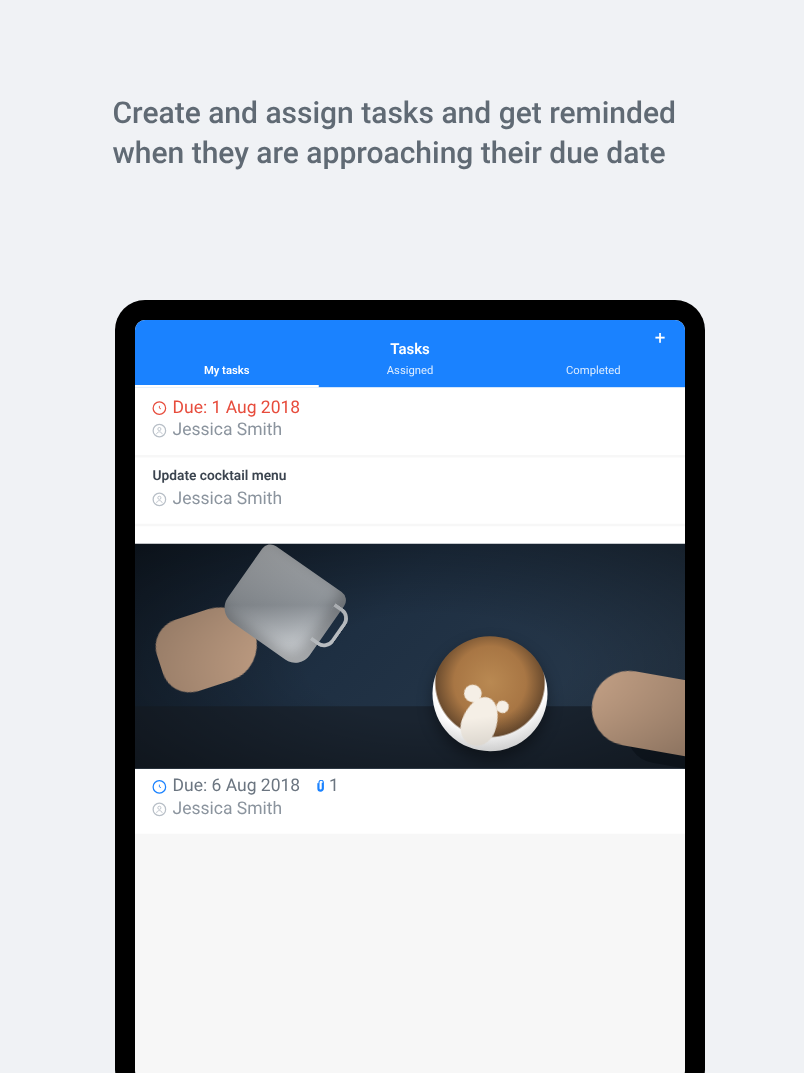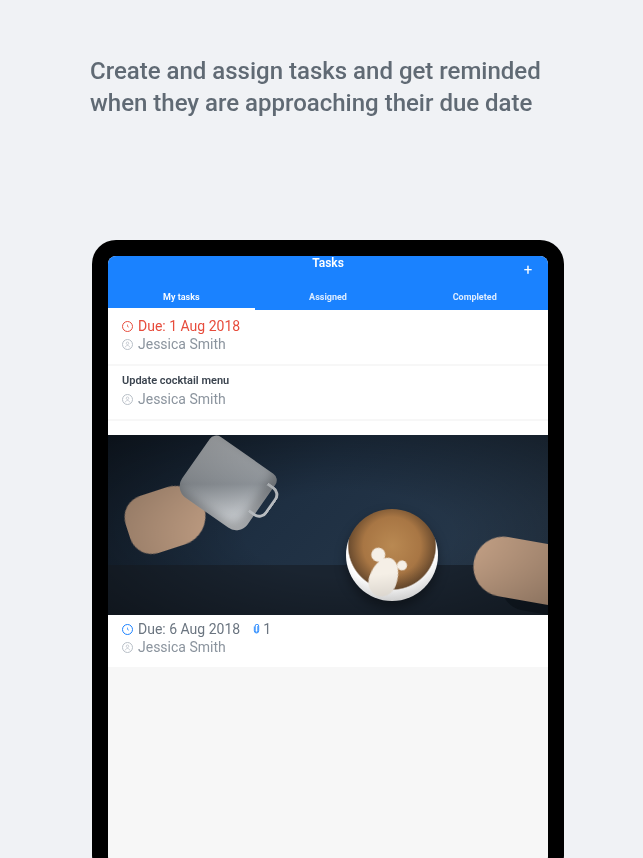--- a/index.html
+++ b/index.html
@@ -3,21 +3,21 @@
   <meta charset="utf-8">
   <style>
     * { margin:0; padding:0; box-sizing:border-box; }
     body {
       width:643px; height:858px;
       background:#f0f2f5;
       font-family:-apple-system,BlinkMacSystemFont,"Segoe UI",Roboto,Helvetica,Arial,sans-serif;
       overflow:hidden;
     }
     .marketing-text {
-      padding:55px 60px 0 90px;
+      padding:74px 60px 0 90px;
       font-size:24px;
       line-height:1.35;
       color:#606a74;
       font-weight:500;
     }
     
     .tablet-frame {
       position:absolute;
       left:92px; top:240px;
       width:472px; height:640px;
@@ -33,41 +33,41 @@
       display:flex; flex-direction:column;
     }
     
     .app-header {
       background:#1a82ff;
       color:#fff;
     }
     .header-bar {
       position:relative;
       height:30px;
-      display:flex; align-items:flex-start; justify-content:center;
+      display:flex; align-items:flex-end; justify-content:center;
     }
     .header-title {
       font-size:12px; font-weight:600;
     }
     .add-btn {
       position:absolute;
       right:12px; top:6px;
       width:16px; height:16px;
       display:flex; align-items:center; justify-content:center;
       cursor:pointer;
       font-size:15px;
       color:#fff;
     }
     .tabs {
       display:flex; height:24px;justify-content:center;
     }
     .tab {
       flex:1;
       display:flex; align-items:center; justify-content:center;
-      font-size:9px; font-weight:700;
+      font-size:9px; font-weight:400;
       color:rgba(255,255,255,0.85);
       cursor:pointer;
       border-bottom:2px solid transparent;
     }
     .tab.active {
       color:#fff;
       border-bottom:2px solid #fff;
       font-weight:600;
     }
     

